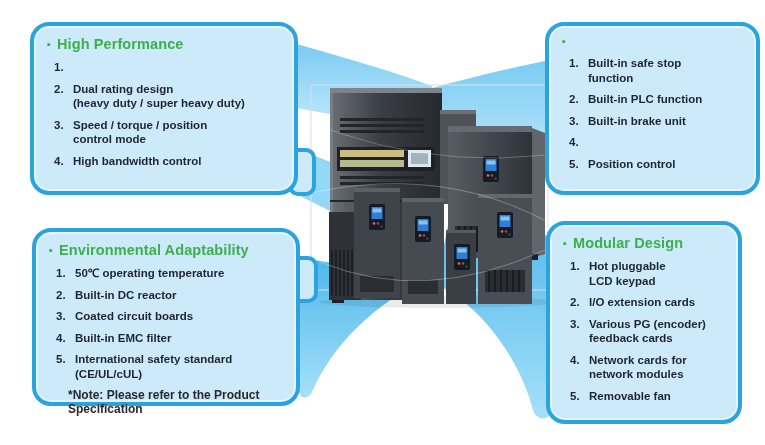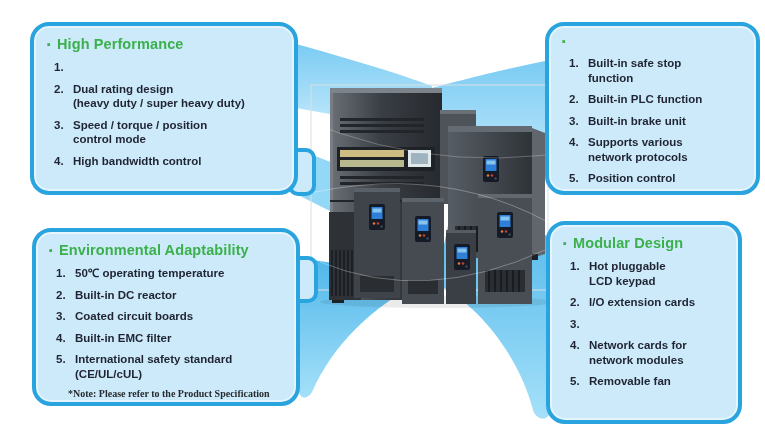--- a/index.html
+++ b/index.html
@@ -25,22 +25,22 @@
   }
   .callout h2 .bullet{font-size:11px;color:#3bb04c;transform:translateY(-1px);}
   .feature-list{margin:0;padding:0;list-style:none;}
   .item{
     display:flex;margin:0 0 7px 0;
     font-size:11.5px;font-weight:bold;color:#1f2433;line-height:14.5px;
   }
   .item .num{flex:none;width:19px;padding-left:7px;}
   .item .txt{white-space:pre-line;}
   .note{
-    font-size:10px;font-weight:bold;color:#26292f;
-    margin:2px 0 0 19px;letter-spacing:0;font-family:Liberation Serif, serif;
+    font-size:12px;font-weight:bold;color:#26292f;
+    margin:2px 0 0 19px;letter-spacing:0;
   }
   
   #box-hp {left:30px; top:22px; width:268px;height:173px;}
   #box-vdc{left:545px;top:22px; width:215px;height:173px;}
   #box-ea {left:32px; top:228px;width:268px;height:178px;}
   #box-md {left:546px;top:221px;width:196px;height:203px;}
   #bump-hp{left:288px;top:148px;width:28px;height:48px;}
   #bump-ea{left:290px;top:256px;width:28px;height:47px;}
 </style>
 </head>
@@ -200,22 +200,20 @@
         <span class="txt">Built-in PLC function</span>
       </li>
 
       <li class="item">
         <span class="num">3.</span>
         <span class="txt">Built-in brake unit</span>
       </li>
 
       <li class="item">
         <span class="num">4.</span>
-        <span class="txt">Supports various
-network protocols</span>
       </li>
 
       <li class="item">
         <span class="num">5.</span>
         <span class="txt">Position control</span>
       </li>
     </ul>
 </div>
 
 <div class="callout" id="box-ea">
@@ -267,20 +265,22 @@
 LCD keypad</span>
       </li>
 
       <li class="item">
         <span class="num">2.</span>
         <span class="txt">I/O extension cards</span>
       </li>
 
       <li class="item">
         <span class="num">3.</span>
+        <span class="txt">Various PG (encoder)
+feedback cards</span>
       </li>
 
       <li class="item">
         <span class="num">4.</span>
         <span class="txt">Network cards for
 network modules</span>
       </li>
 
       <li class="item">
         <span class="num">5.</span>

